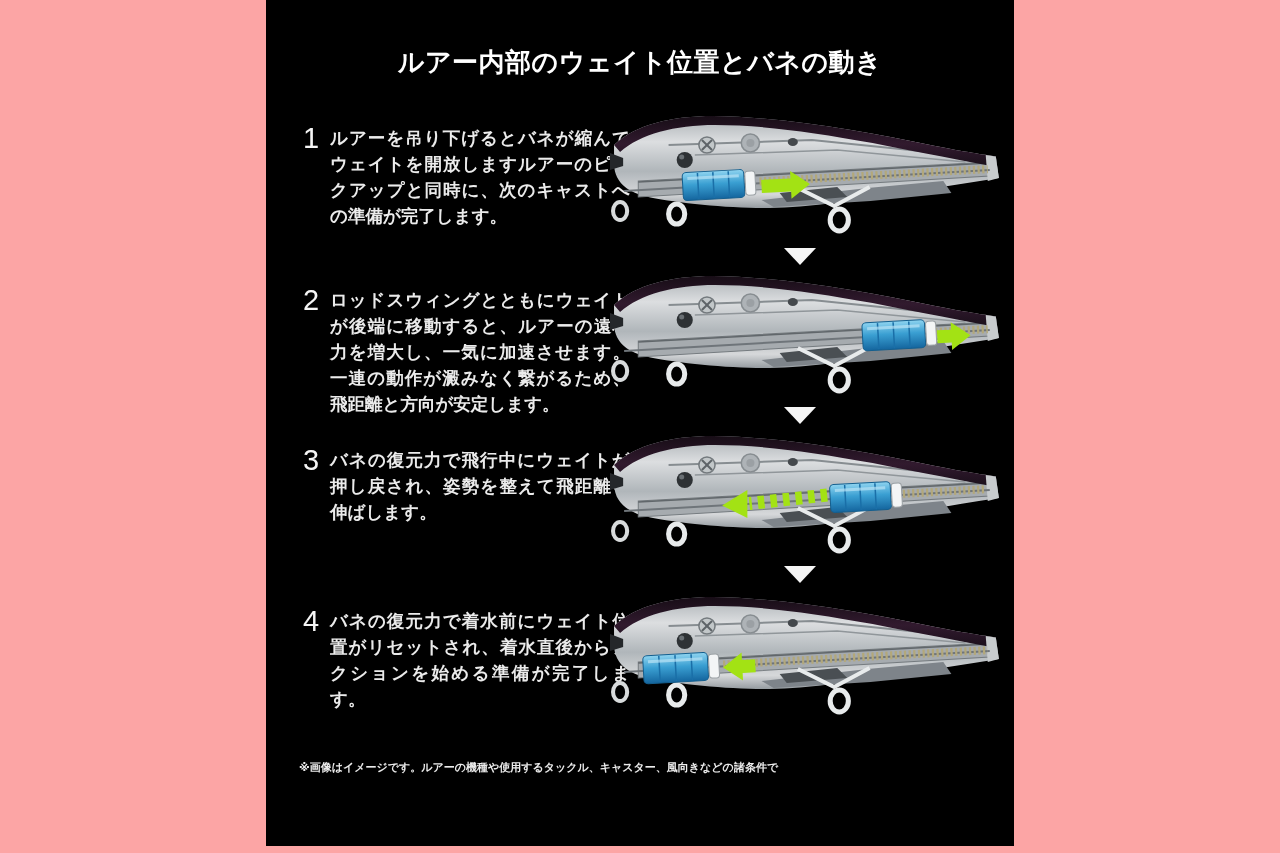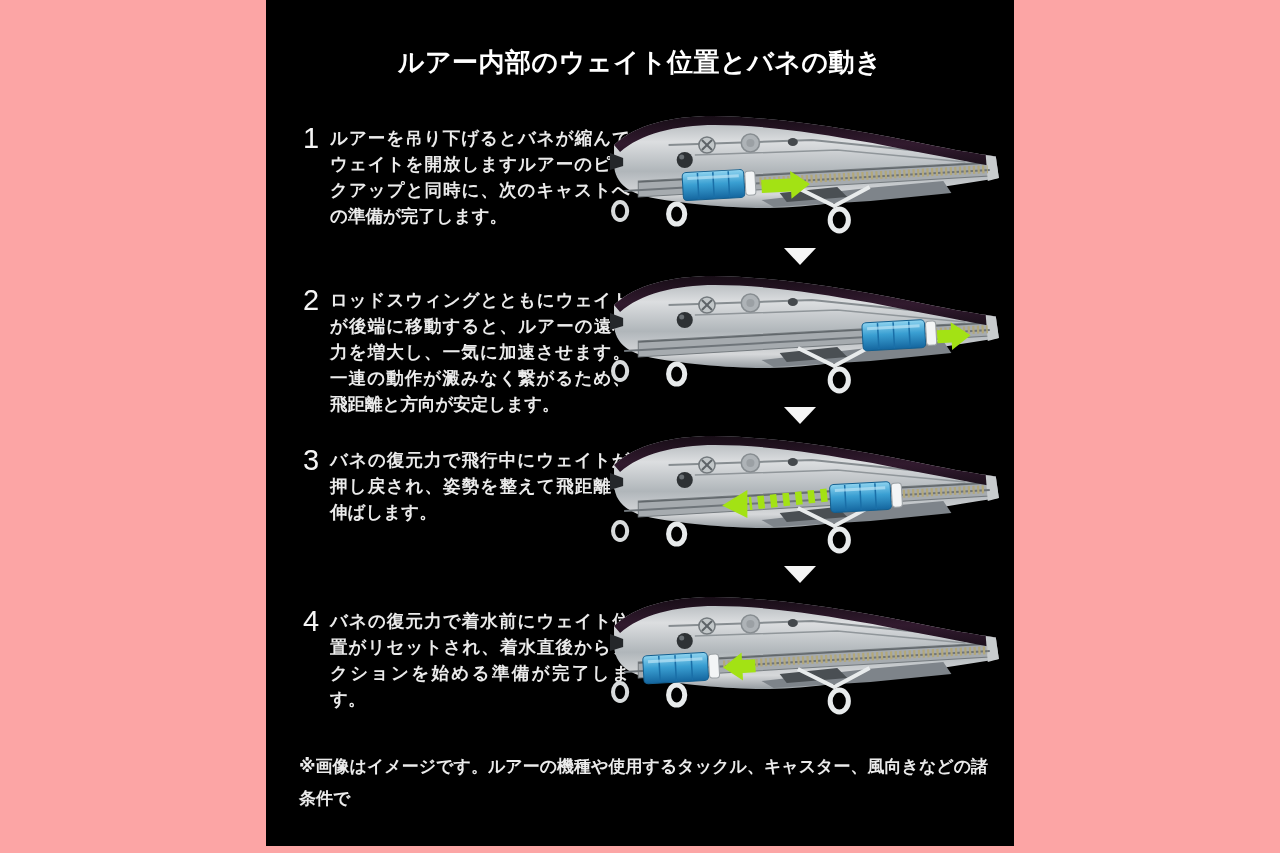--- a/index.html
+++ b/index.html
@@ -24,21 +24,21 @@
     border-left:16px solid transparent; border-right:16px solid transparent;
     border-top:17px solid #f5f5f5; }
 
   .num1{top:122px}.txt1{top:125px}.fig1{top:109px}
   .num2{top:284px}.txt2{top:287px}.fig2{top:269px}
   .num3{top:444px}.txt3{top:447px}.fig3{top:429px}
   .num4{top:605px}.txt4{top:608px}.fig4{top:590px}
   .tri1{top:248px}.tri2{top:407px}.tri3{top:566px}
 
   .footnote { position:absolute; left:33px; top:751px; width:706px;
-    color:#ebebeb; font-size:17px; line-height:32px; font-weight:600; }
+    color:#ebebeb; font-size:11px; line-height:32px; font-weight:600; }
   .footnote .l2 { padding-left:22px; }
 </style>
 </head>
 <body>
 
 <div class="canvas">
   <div class="panel">
 
     <div class="title">ルアー内部のウェイト位置とバネの動き</div>
 

